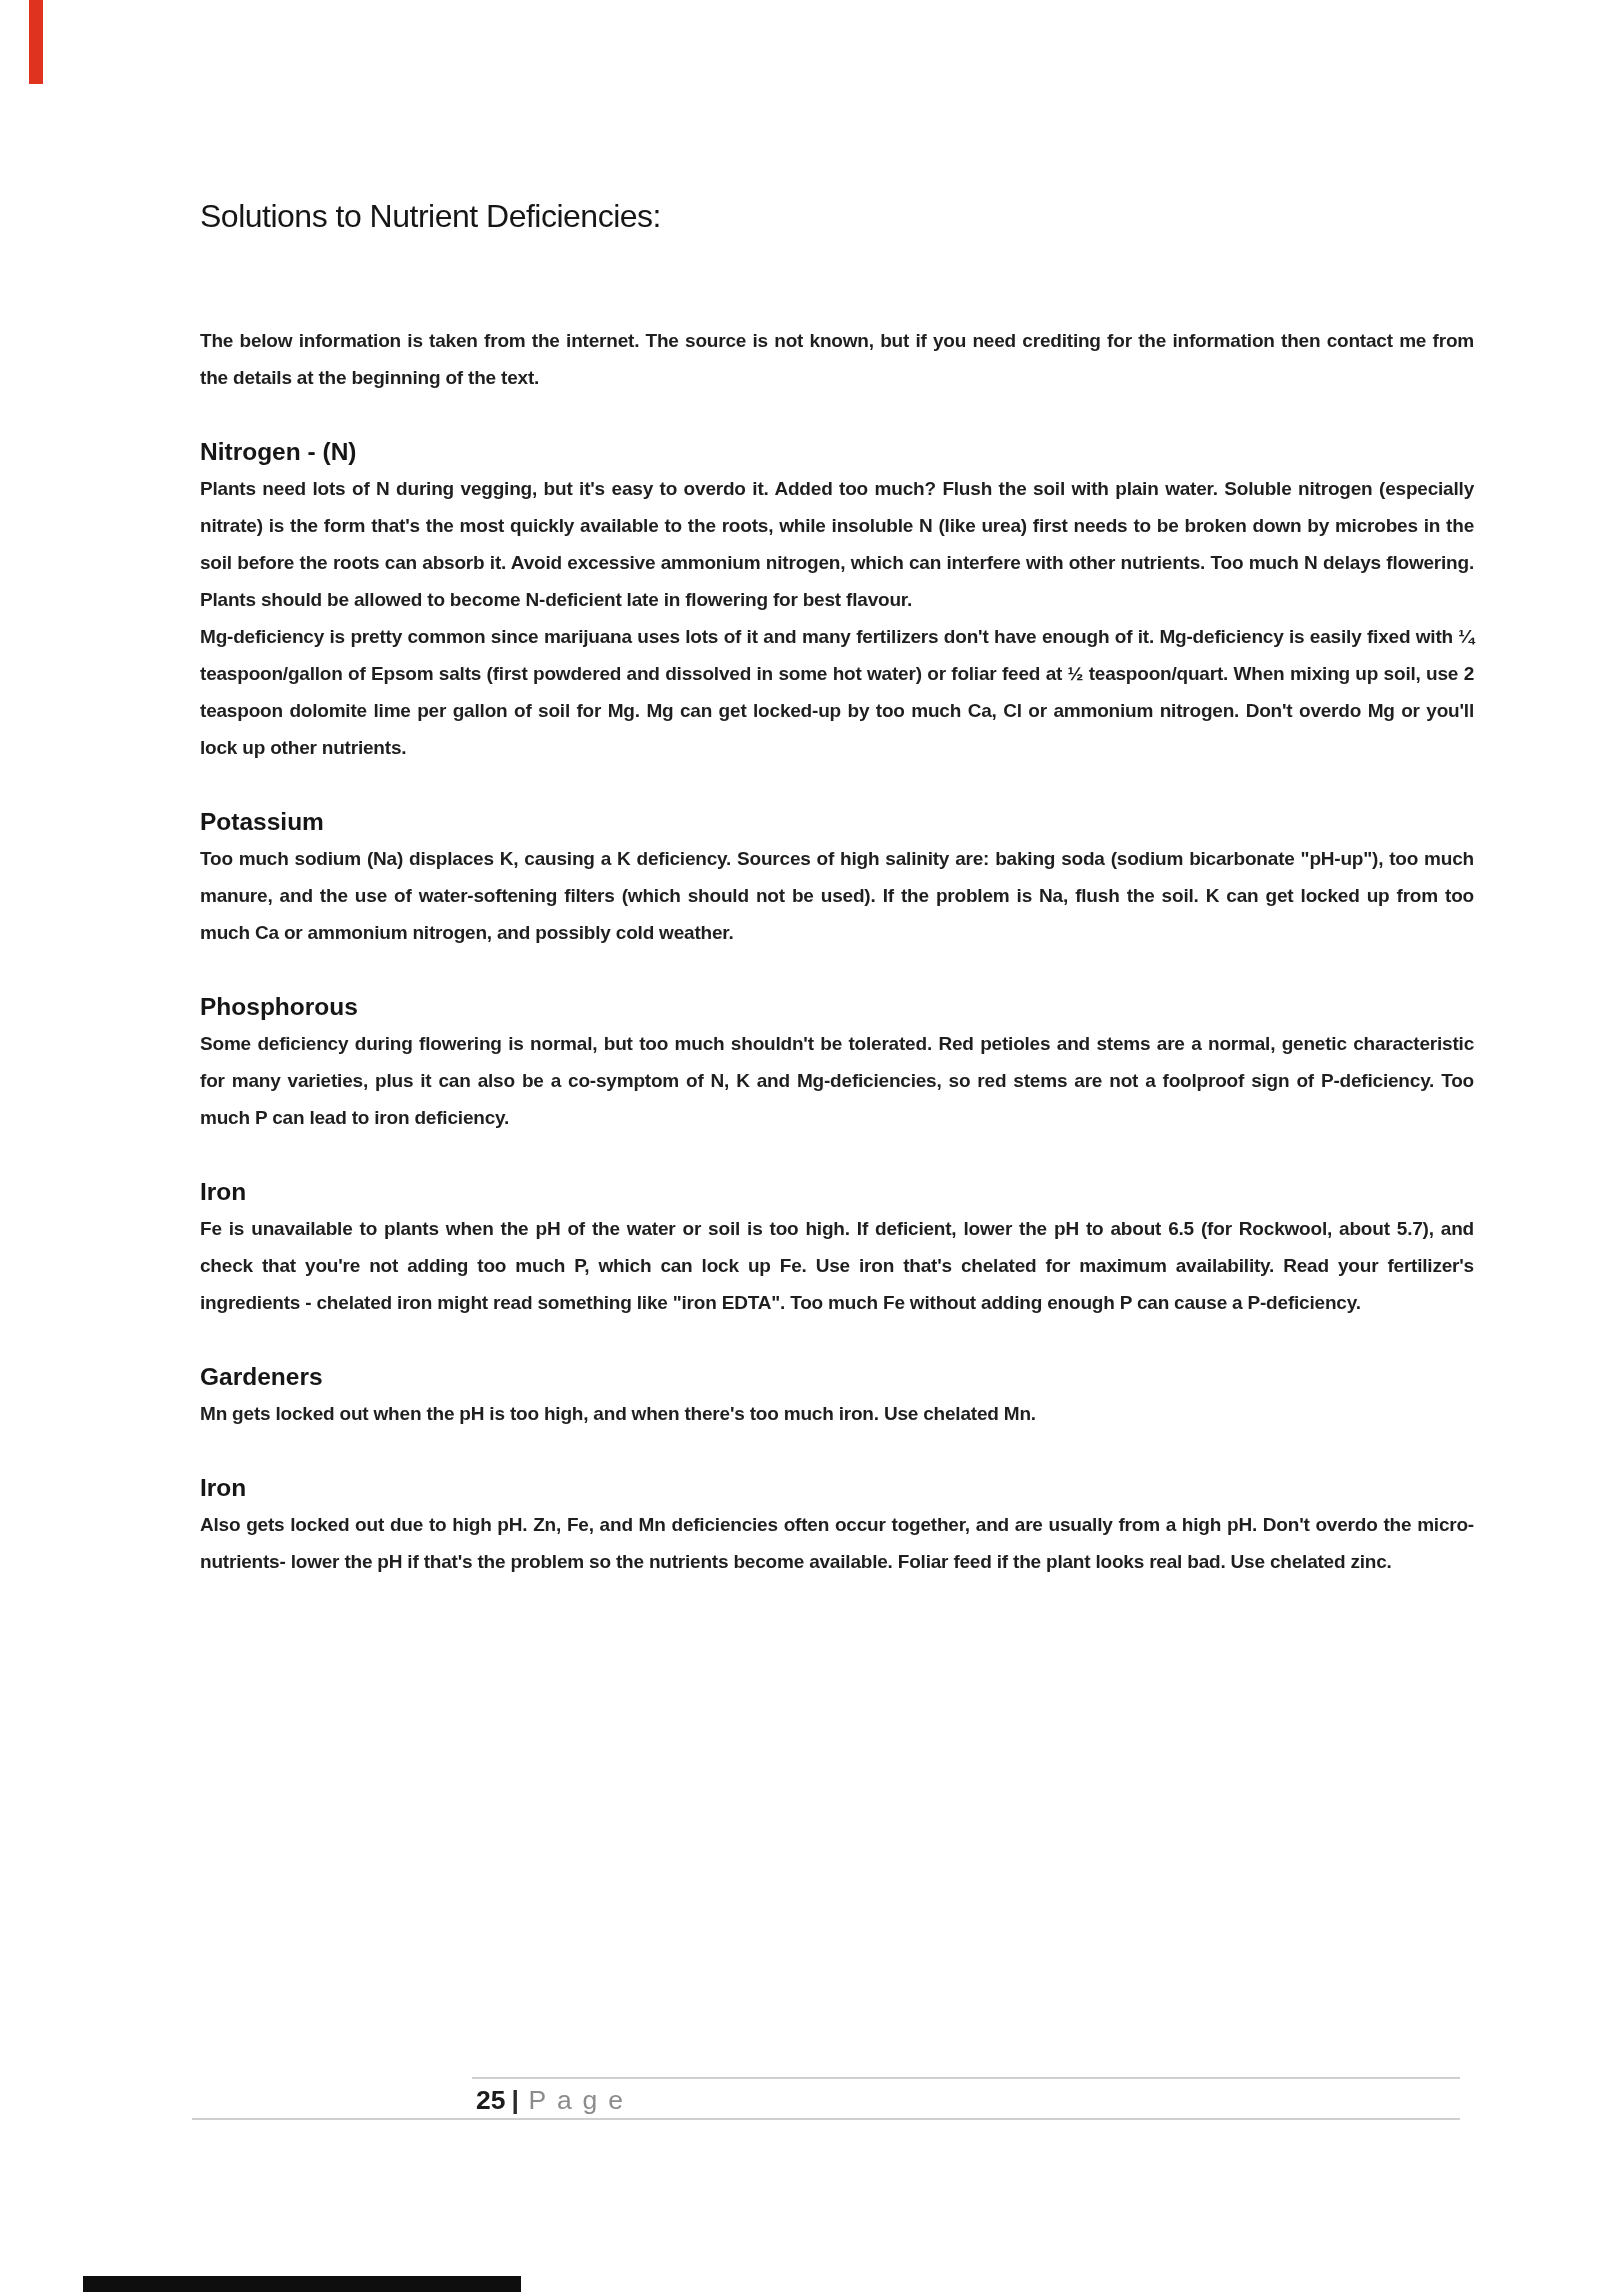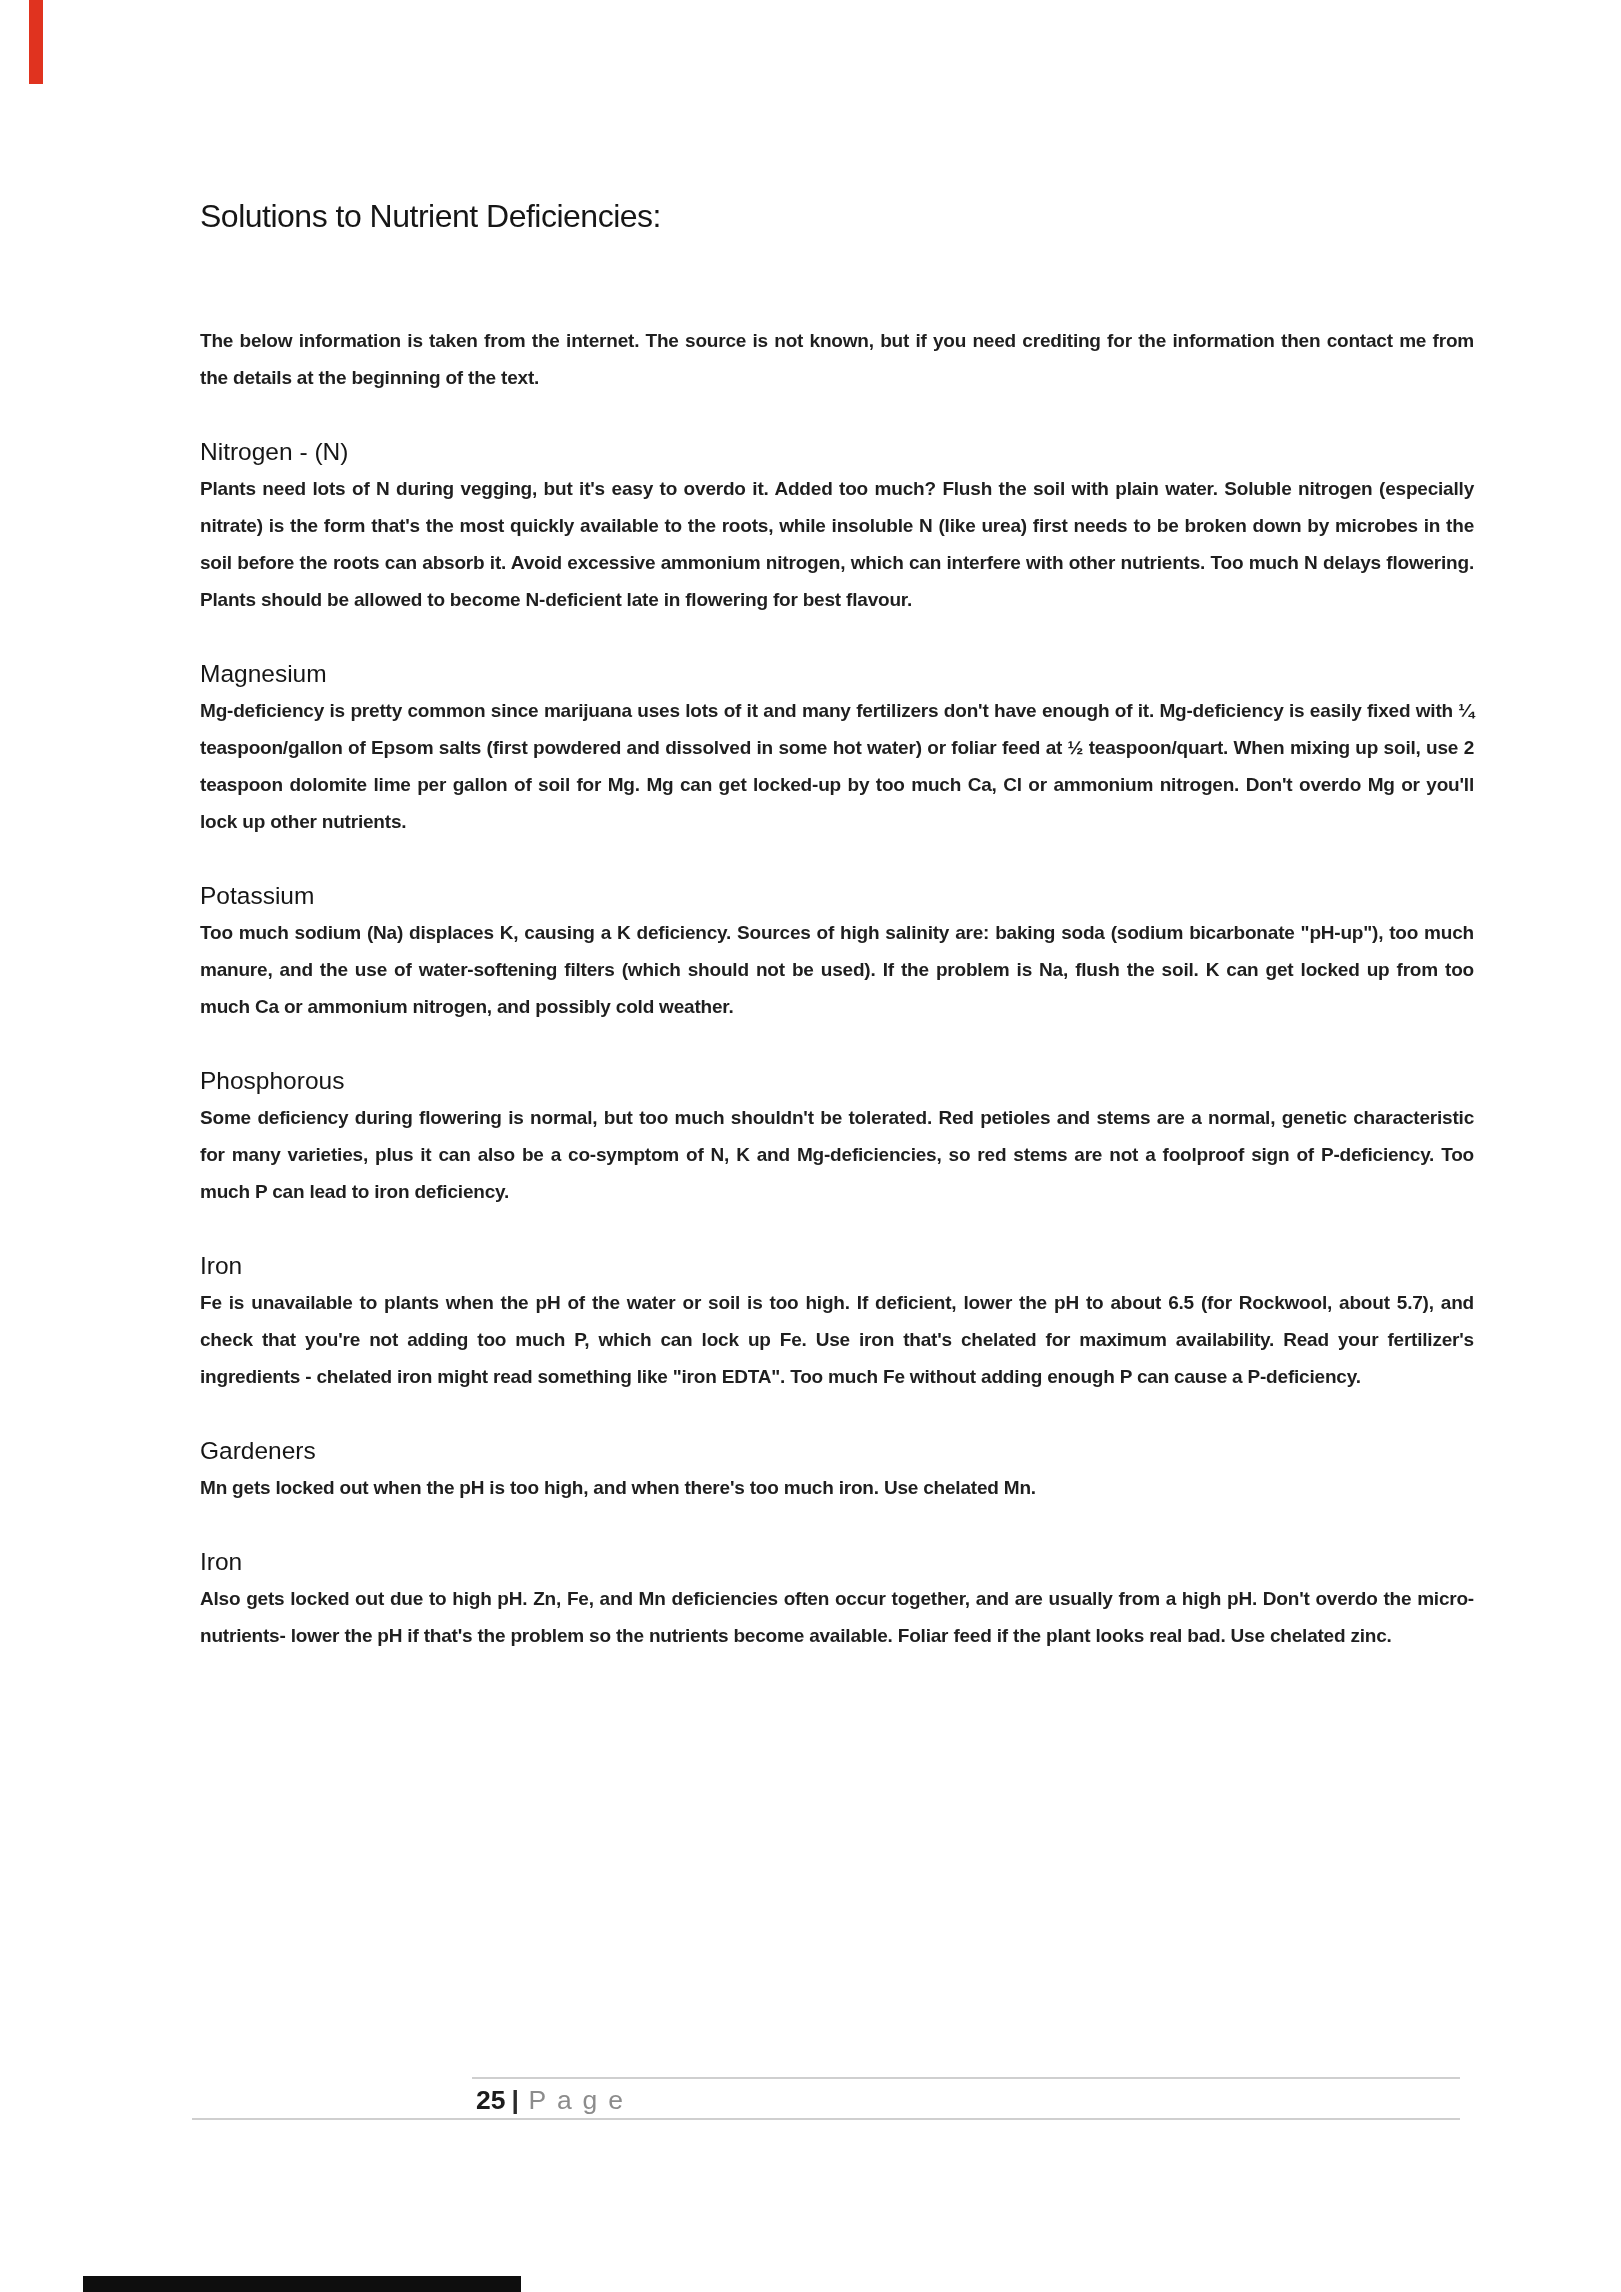--- a/index.html
+++ b/index.html
@@ -31,21 +31,21 @@
     line-height: 37px;
     text-align: justify;
     margin: 0;
     letter-spacing: -0.2px;
     color: #1f1f1f;
     font-weight: bold;
   }
   .heading {
     font-size: 24.5px;
     line-height: 37px;
-    font-weight: normal;
+    font-weight: bold;
     margin: 37px 0 0 0;
     color: #161616;
   }
   
   .rule {
     position: absolute;
     height: 2px;
     background: #cfcfcf;
   }
   .rule-top    { left: 472px; top: 2077px; width: 988px; }
@@ -92,21 +92,20 @@
   <div class="artifact-red"></div>
 
   <div class="content">
     <h1 class="title">Solutions to Nutrient Deficiencies:</h1>
 
     <p class="para">The below information is taken from the internet.  The source is not known, but if you need crediting for the information then contact me from the details at the beginning of the text.</p>
 
     <h2 class="heading">Nitrogen - (N)</h2>
     <p class="para">Plants need lots of N during vegging, but it's easy to overdo it. Added too much? Flush the soil with plain water. Soluble nitrogen (especially nitrate) is the form that's the most quickly available to the roots, while insoluble N (like urea) first needs to be broken down by microbes in the soil before the roots can absorb it. Avoid excessive ammonium nitrogen, which can interfere with other nutrients. Too much N delays flowering. Plants should be allowed to become N-deficient late in flowering for best flavour.</p>
 
-    <h2 class="heading">Magnesium</h2>
     <p class="para">Mg-deficiency is pretty common since marijuana uses lots of it and many fertilizers don't have enough of it. Mg-deficiency is easily fixed with ¼ teaspoon/gallon of Epsom salts (first powdered and dissolved in some hot water) or foliar feed at ½ teaspoon/quart. When mixing up soil, use 2 teaspoon dolomite lime per gallon of soil for Mg. Mg can get locked-up by too much Ca, Cl or ammonium nitrogen. Don't overdo Mg or you'll lock up other nutrients.</p>
 
     <h2 class="heading">Potassium</h2>
     <p class="para">Too much sodium (Na) displaces K, causing a K deficiency. Sources of high salinity are:  baking soda (sodium bicarbonate "pH-up"), too much manure, and the use of water-softening filters (which should not be used). If the problem is Na, flush the soil. K can get locked up from too much Ca or ammonium nitrogen, and possibly cold weather.</p>
 
     <h2 class="heading">Phosphorous</h2>
     <p class="para">Some deficiency during flowering is normal, but too much shouldn't be tolerated. Red petioles and stems are a normal, genetic characteristic for many varieties, plus it can also be a co-symptom of N, K and Mg-deficiencies, so red stems are not a foolproof sign of P-deficiency. Too much P can lead to iron deficiency.</p>
 
     <h2 class="heading">Iron</h2>
     <p class="para">Fe is unavailable to plants when the pH of the water or soil is too high. If deficient, lower the pH to about 6.5 (for Rockwool, about 5.7), and check that you're not adding too much P, which can lock up Fe. Use iron that's chelated for maximum availability. Read your fertilizer's ingredients - chelated iron might read something like "iron EDTA". Too much Fe without adding enough P can cause a P-deficiency.</p>

